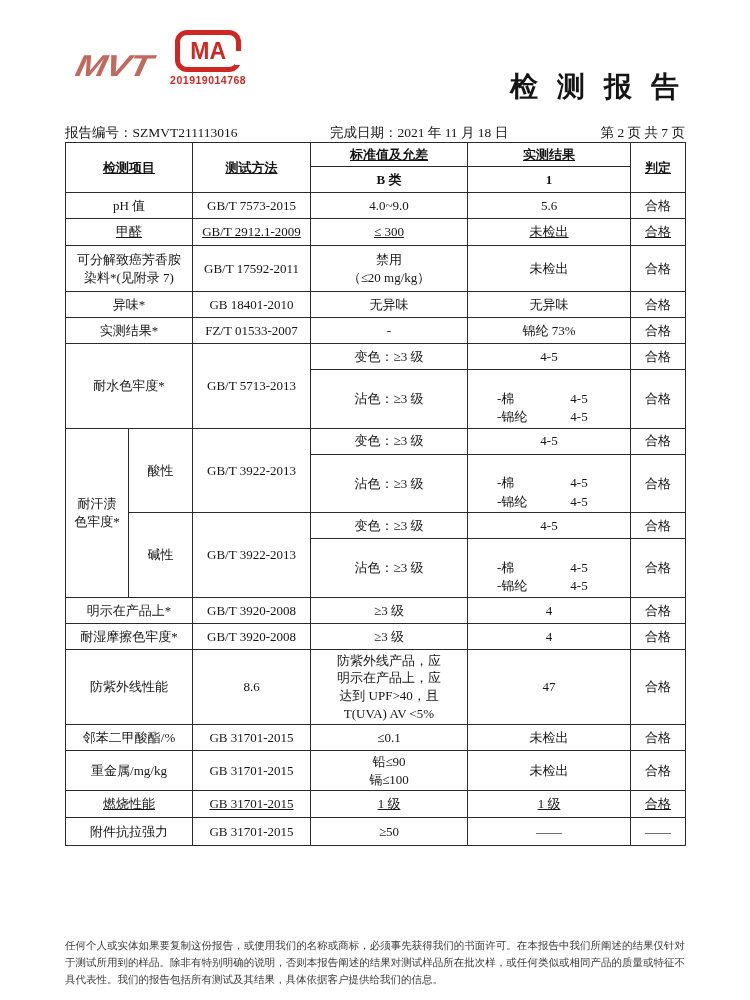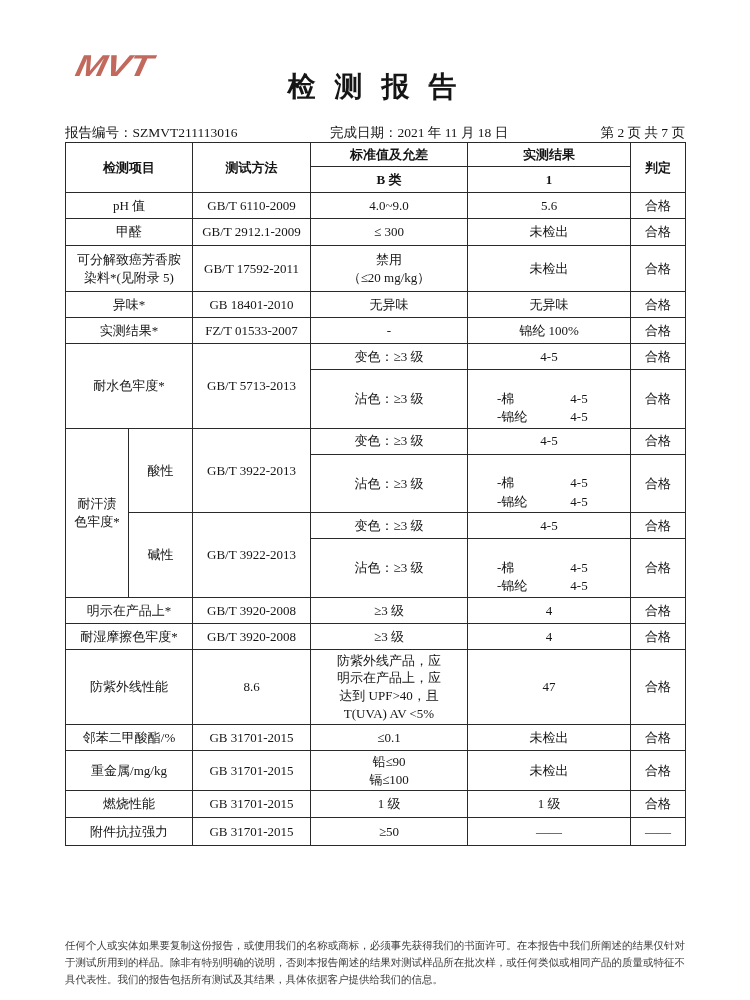--- a/index.html
+++ b/index.html
@@ -30,49 +30,55 @@
   .cma-letters {
     font-family:"Liberation Sans","DejaVu Sans",sans-serif;
     font-weight:900; font-size:23px; color:#cf2721; letter-spacing:0px;
   }
   .cma-num {
     margin-top:2px; font-family:"Liberation Sans","DejaVu Sans",sans-serif;
     font-weight:700; font-size:10.5px; color:#cf2721; letter-spacing:0.5px;
   }
   .title {
     position:absolute; left:0; right:0; top:68px; margin:0;
-    text-align:center; font-size:28px; font-weight:700; letter-spacing:6px;
+    text-align:right; font-size:28px; font-weight:700; letter-spacing:6px;
   }
   
   .meta { display:flex; justify-content:space-between; align-items:flex-end;
           font-size:13.5px; margin-top:6px; }
   .results-label { font-weight:700; font-size:13.5px; margin:15px 0 5px; }
   
   table { border-collapse:collapse; width:620px; table-layout:fixed; font-size:13px; }
   td, th { border:1px solid #2a2a2a; text-align:center; vertical-align:middle;
            padding:2px 3px; white-space:pre-line; line-height:1.35; font-weight:400; }
   th { font-weight:700; }
-  tr.h24 > * { height:24px; } tr.h26 > * { height:26px; } tr.h27 > * { height:27px; }
+  tr.h24 > * { height:24px;text-decoration:underline; } tr.h26 > * { height:26px; } tr.h27 > * { height:27px;text-decoration:underline; }
   tr.h28 > * { height:28px; } tr.h40 > * { height:40px; } tr.h46 > * { height:46px; }
   tr.h62 > * { height:62px;text-align:center; }
   .pair { display:inline-grid; grid-template-columns:48px 44px; column-gap:12px;
           row-gap:1px; text-align:left; vertical-align:middle; }
   .pair .pv { text-align:center; }
   
   .disclaimer { margin-top:92px; font-size:10.5px; line-height:1.6; color:#3b3b3b;
                 text-align:justify; }
 </style>
 </head>
 <body>
 
 <div class="page">
 
   <div class="hdr">
     <div class="logos">
       <div class="mvt-logo">MVT</div>
+      <div class="cma">
+        <div class="cma-box">
+          <span class="cma-letters">MA</span>
+        </div>
+        <div class="cma-num">201919014768</div>
+      </div>
     </div>
     <h1 class="title">检 测 报 告</h1>
   </div>
 
   <div class="meta">
     <span><span>报告编号：</span><span>SZMVT211113016</span></span>
     <span><span>完成日期：</span><span>2021 年 11 月 18 日</span></span>
     <span>第 2 页 共 7 页</span>
   </div>
 
@@ -95,57 +101,57 @@
       <th>实测结果</th>
       <th rowspan="2">判定</th>
     </tr>
     <tr class="h26">
       <th>B 类</th>
       <th>1</th>
     </tr>
 
     <tr class="h26">
       <td colspan="2">pH 值</td>
-      <td>GB/T 6110-2009</td>
+      <td>GB/T 7573-2015</td>
       <td>4.0~9.0</td>
       <td>5.6</td>
       <td>合格</td>
     </tr>
 
     <tr class="h27">
       <td colspan="2">甲醛</td>
       <td>GB/T 2912.1-2009</td>
       <td>≤ 300</td>
       <td>未检出</td>
       <td>合格</td>
     </tr>
 
     <tr class="h46">
       <td colspan="2">可分解致癌芳香胺
-染料*(见附录 5)</td>
+染料*(见附录 7)</td>
       <td>GB/T 17592-2011</td>
       <td>禁用
 （≤20 mg/kg）</td>
       <td>未检出</td>
       <td>合格</td>
     </tr>
 
     <tr class="h26">
       <td colspan="2">异味*</td>
       <td>GB 18401-2010</td>
       <td>无异味</td>
       <td>无异味</td>
       <td>合格</td>
     </tr>
 
     <tr class="h26">
       <td colspan="2">实测结果*</td>
       <td>FZ/T 01533-2007</td>
       <td>-</td>
-      <td>锦纶 100%</td>
+      <td>锦纶 73%</td>
       <td>合格</td>
     </tr>
 
     <tr class="h26">
       <td colspan="2" rowspan="2">耐水色牢度*</td>
       <td rowspan="2">GB/T 5713-2013</td>
       <td>变色：≥3 级</td>
       <td>4-5</td>
       <td>合格</td>
     </tr>

